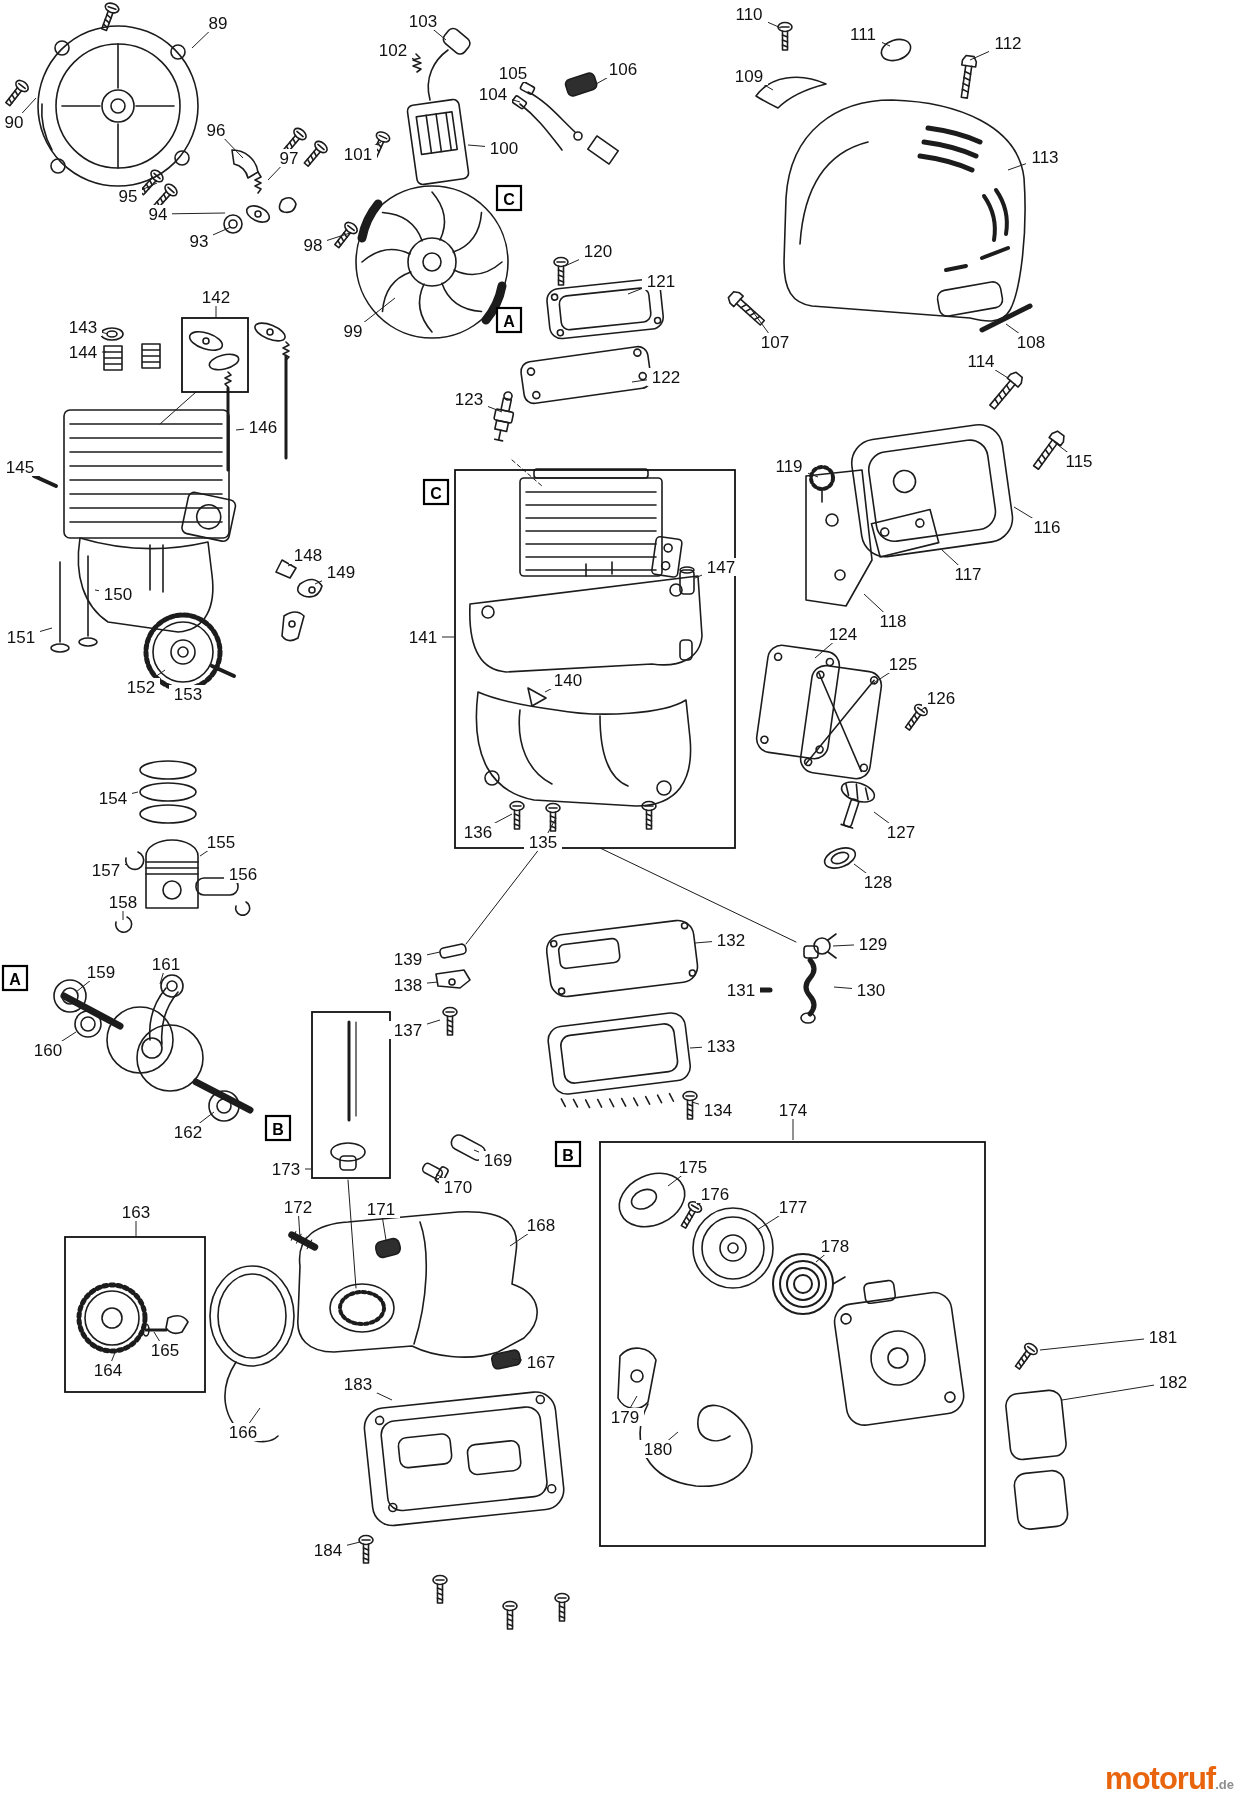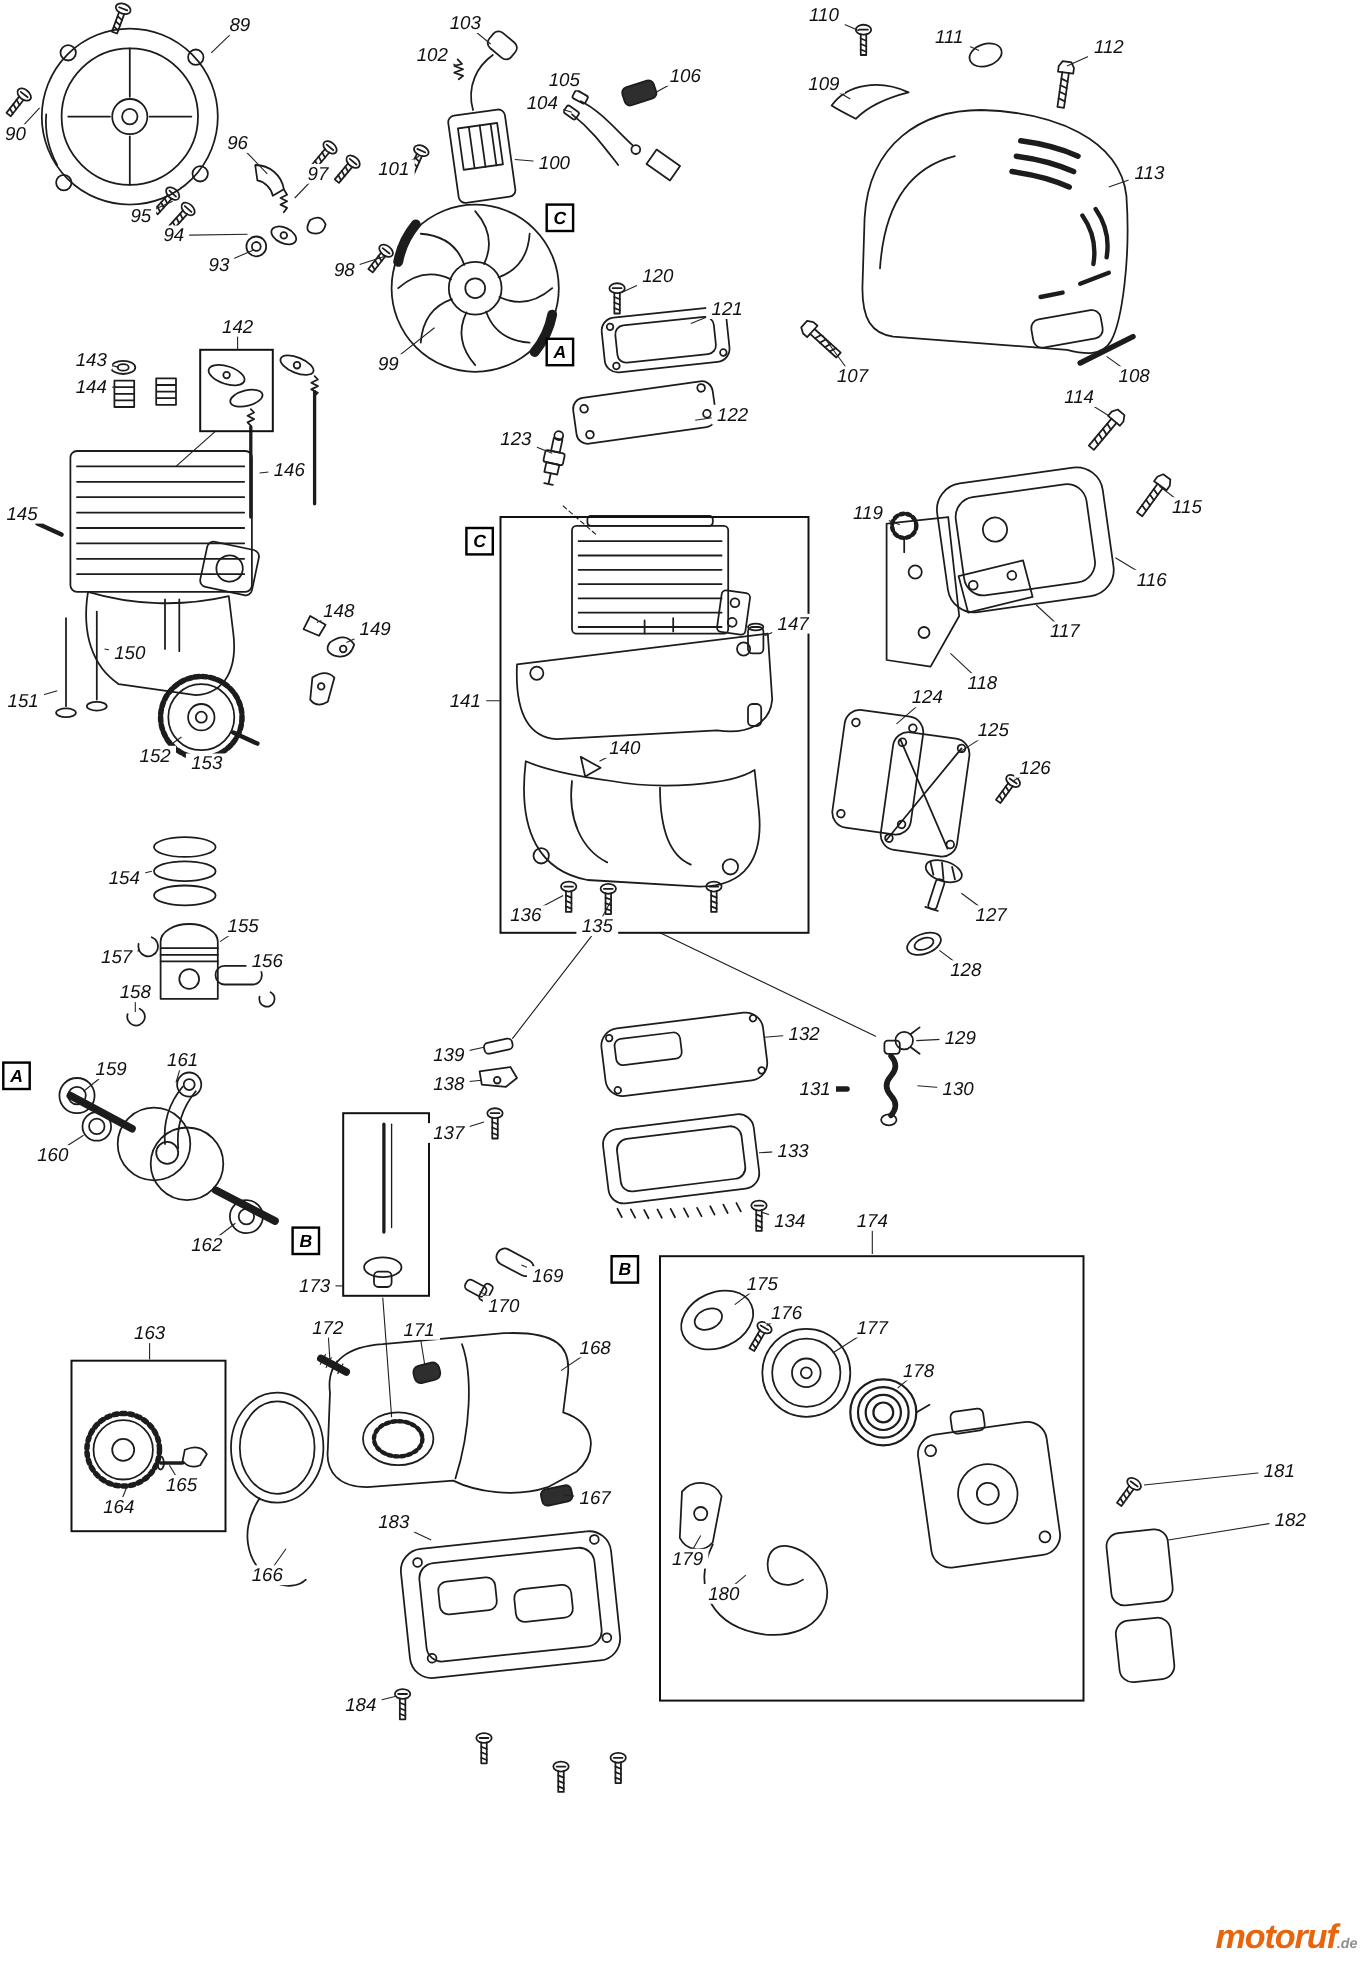--- a/index.html
+++ b/index.html
@@ -1,19 +1,19 @@
 <!DOCTYPE html>
 <html><head>
 <meta charset="utf-8">
 <style>
   html,body{margin:0;padding:0;background:#fff;}
   .canvas{position:relative;width:1244px;height:1800px;background:#ffffff;overflow:hidden;
-          font-family:"Liberation Sans",sans-serif;font-style:italic;}
+          font-family:"Liberation Sans",sans-serif;}
   svg text{font-family:"Liberation Sans",sans-serif;}
-  .watermark{position:absolute;right:10px;bottom:24px;white-space:nowrap;line-height:1;}
+  .watermark{position:absolute;right:10px;bottom:6px;white-space:nowrap;line-height:1;}
   .watermark .brand{font-weight:bold;font-size:31px;letter-spacing:-1px;}
   .watermark .suffix{font-size:13px;font-weight:bold;}
 </style>
 </head>
 <body>
 
 <div class="canvas">
   <svg id="diagram" width="1246" height="1800" viewBox="0 0 1246 1800" xmlns="http://www.w3.org/2000/svg">
     <defs>
       <g id="screw">

